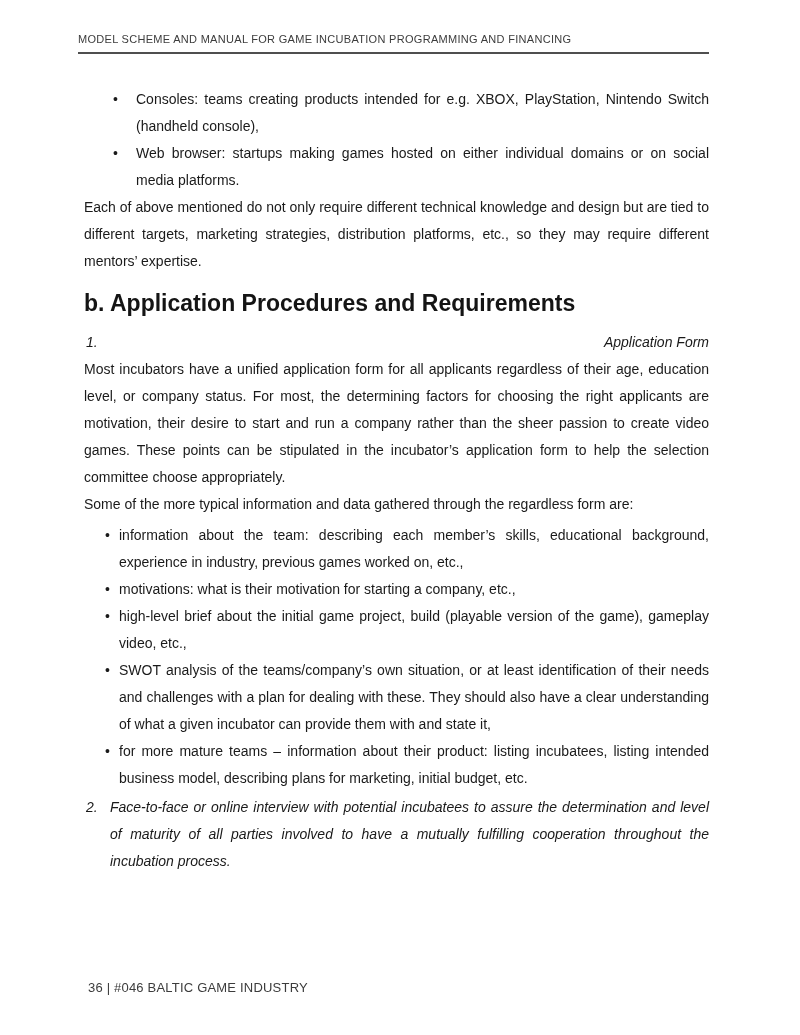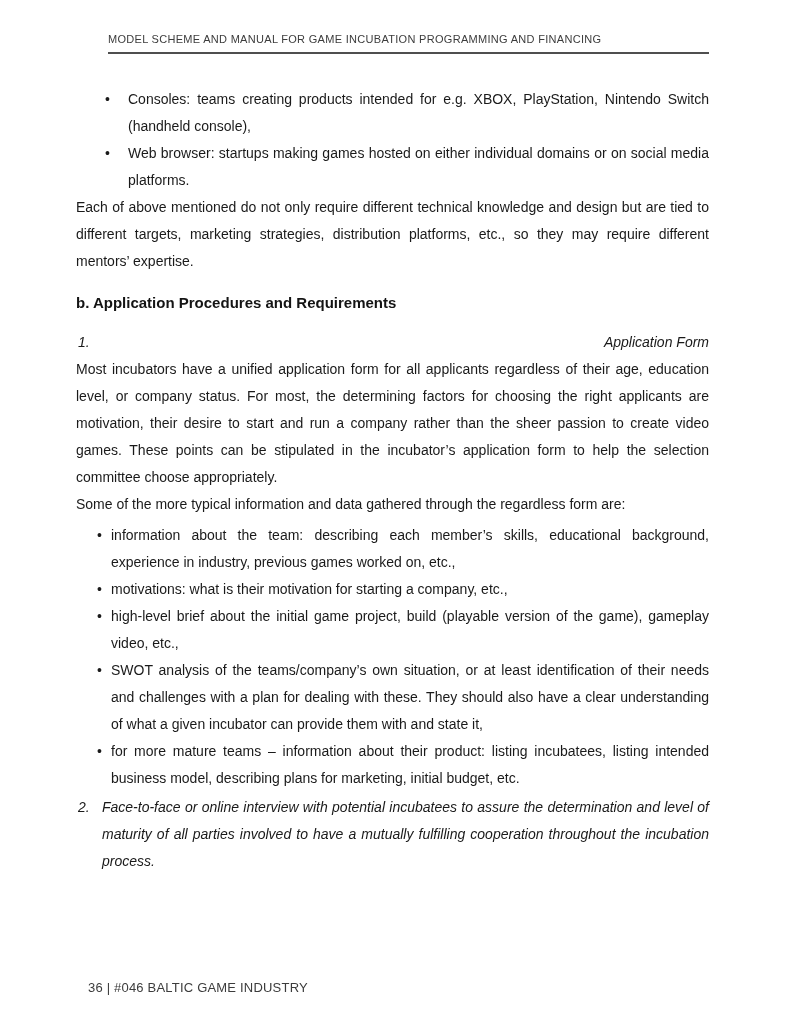--- a/index.html
+++ b/index.html
@@ -8,35 +8,35 @@
     width: 800px;
     height: 1035px;
     background: #ffffff;
     font-family: "Liberation Sans", sans-serif;
     color: #1a1a1a;
     overflow: hidden;
   }
   
   .header {
     position: absolute;
-    left: 108px;
+    left: 78px;
     right: 91px;
     top: 33px;
     padding-bottom: 6px;
     border-bottom: 2px solid #4f4f4f;
     font-size: 11px;
     line-height: 13px;
     letter-spacing: 0.3px;
     color: #3c3c3c;
     text-align: left;
   }
   
   .main {
     position: absolute;
-    left: 76px;
+    left: 84px;
     right: 91px;
     top: 0;
     padding-top: 86px;
     font-size: 14px;
     line-height: 27px;
     text-align: justify;
   }
   .main p { margin: 0; }
   ul { margin: 0; padding: 0; list-style: none; }
   li { display: flex; }
@@ -52,21 +52,21 @@
   .inner-list .marker {
     flex: none;
     width: 14px;
     margin-left: 21px;
   }
   .marker::before { content: "\2022"; }
   
   .para-each { margin-top: 0; }
   .section-heading {
     margin: 16px 0 0 0;
-    font-size: 15px;
+    font-size: 23px;
     line-height: 24px;
     font-weight: bold;
     color: #141414;
     text-align: left;
   }
   .section-intro { margin-top: 3px; text-align: left; }
   
   .num-item { display: flex; font-style: italic; }
   .step-1 { margin-top: 14px; }
   .step-2 { margin-top: 2px; }

